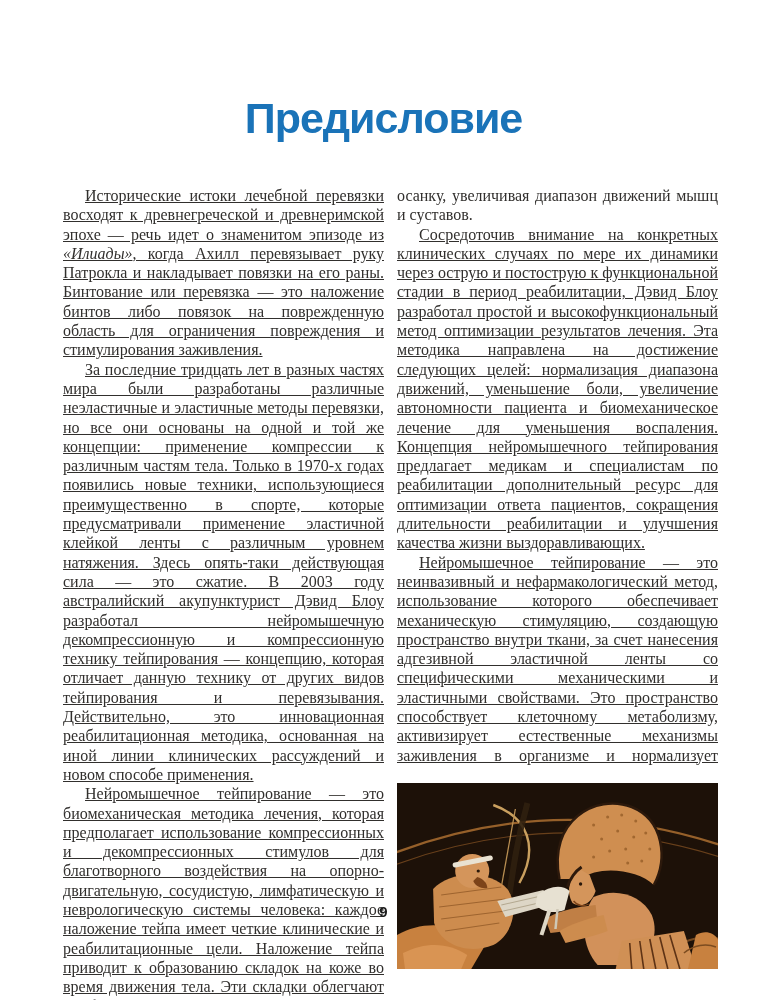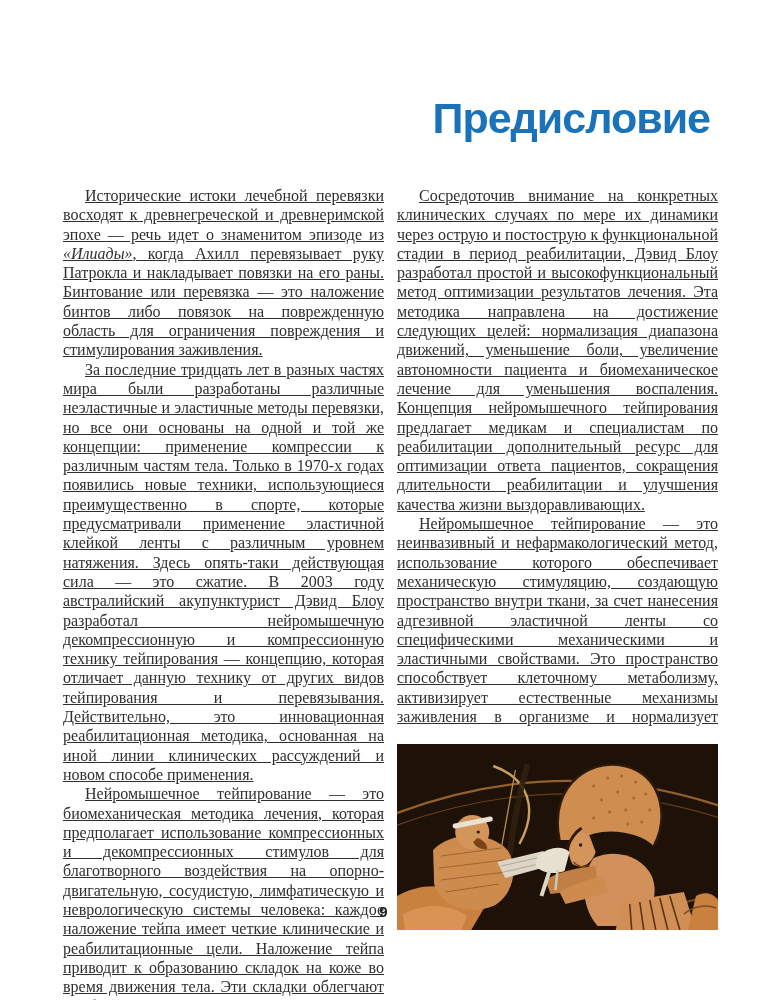--- a/index.html
+++ b/index.html
@@ -12,21 +12,21 @@
   .page {
     position: relative;
     width: 767px; height: 1000px;
     background: #ffffff;
     overflow: hidden;
   }
   .chapter-title {
     position: absolute;
     top: 94px; left: 57px; right: 57px;
     margin: 0;
-    text-align: right;
+    text-align: center;
     font-family: "Liberation Sans", sans-serif;
     font-weight: 700;
     font-size: 43px;
     letter-spacing: -1px;
     color: #1a73b8;
   }
   .columns {
     position: absolute;
     top: 186px; left: 63px;
     width: 655px;
@@ -70,20 +70,21 @@
 
   <div class="columns">
 
     <div class="col">
       <p class="indent"><span>Исторические истоки лечебной перевязки восходят к древнегреческой и древнеримской эпохе — речь идет о знаменитом эпизоде из </span><i>«Илиады»</i><span>, когда Ахилл перевязывает руку Патрокла и накладывает повязки на его раны. Бинтование или перевязка — это наложение бинтов либо повязок на поврежденную область для ограничения повреждения и стимулирования заживления.</span></p>
       <p class="indent">За последние тридцать лет в разных частях мира были разработаны различные неэластичные и эластичные методы перевязки, но все они основаны на одной и той же концепции: применение компрессии к различным частям тела. Только в 1970-х годах появились новые техники, использующиеся преимущественно в спорте, которые предусматривали применение эластичной клейкой ленты с различным уровнем натяжения. Здесь опять-таки действующая сила — это сжатие. В 2003 году австралийский акупунктурист Дэвид Блоу разработал нейромышечную декомпрессионную и компрессионную технику тейпирования — концепцию, которая отличает данную технику от других видов тейпирования и перевязывания. Действительно, это инновационная реабилитационная методика, основанная на иной линии клинических рассуждений и новом способе применения.</p>
       <p class="indent cont">Нейромышечное тейпирование — это биомеханическая методика лечения, которая предполагает использование компрессионных и декомпрессионных стимулов для благотворного воздействия на опорно-двигательную, сосудистую, лимфатическую и неврологическую системы человека: каждое наложение тейпа имеет четкие клинические и реабилитационные цели. Наложение тейпа приводит к образованию складок на коже во время движения тела. Эти складки облегчают лимфодренаж, стимулируют кровоток, уменьшают боль и улучшают</p>
     </div>
 
     <div class="col">
+      <p>осанку, увеличивая диапазон движений мышц и суставов.</p>
       <p class="indent">Сосредоточив внимание на конкретных клинических случаях по мере их динамики через острую и постострую к функциональной стадии в период реабилитации, Дэвид Блоу разработал простой и высокофункциональный метод оптимизации результатов лечения. Эта методика направлена на достижение следующих целей: нормализация диапазона движений, уменьшение боли, увеличение автономности пациента и биомеханическое лечение для уменьшения воспаления. Концепция нейромышечного тейпирования предлагает медикам и специалистам по реабилитации дополнительный ресурс для оптимизации ответа пациентов, сокращения длительности реабилитации и улучшения качества жизни выздоравливающих.</p>
       <p class="indent cont">Нейромышечное тейпирование — это неинвазивный и нефармакологический метод, использование которого обеспечивает механическую стимуляцию, создающую пространство внутри ткани, за счет нанесения адгезивной эластичной ленты со специфическими механическими и эластичными свойствами. Это пространство способствует клеточному метаболизму, активизирует естественные механизмы заживления в организме и нормализует</p>
 
       <figure class="kylix">
         <svg viewBox="0 0 320 186" preserveAspectRatio="none">
 
           <rect x="0" y="0" width="320" height="186" fill="#1a100a"></rect>
           <rect x="0" y="0" width="320" height="186" fill="#241307" opacity="0.35"></rect>
 
           <path d="M -8 72 Q 160 6 328 64" stroke="#96602a" stroke-width="2.4" fill="none"></path>

